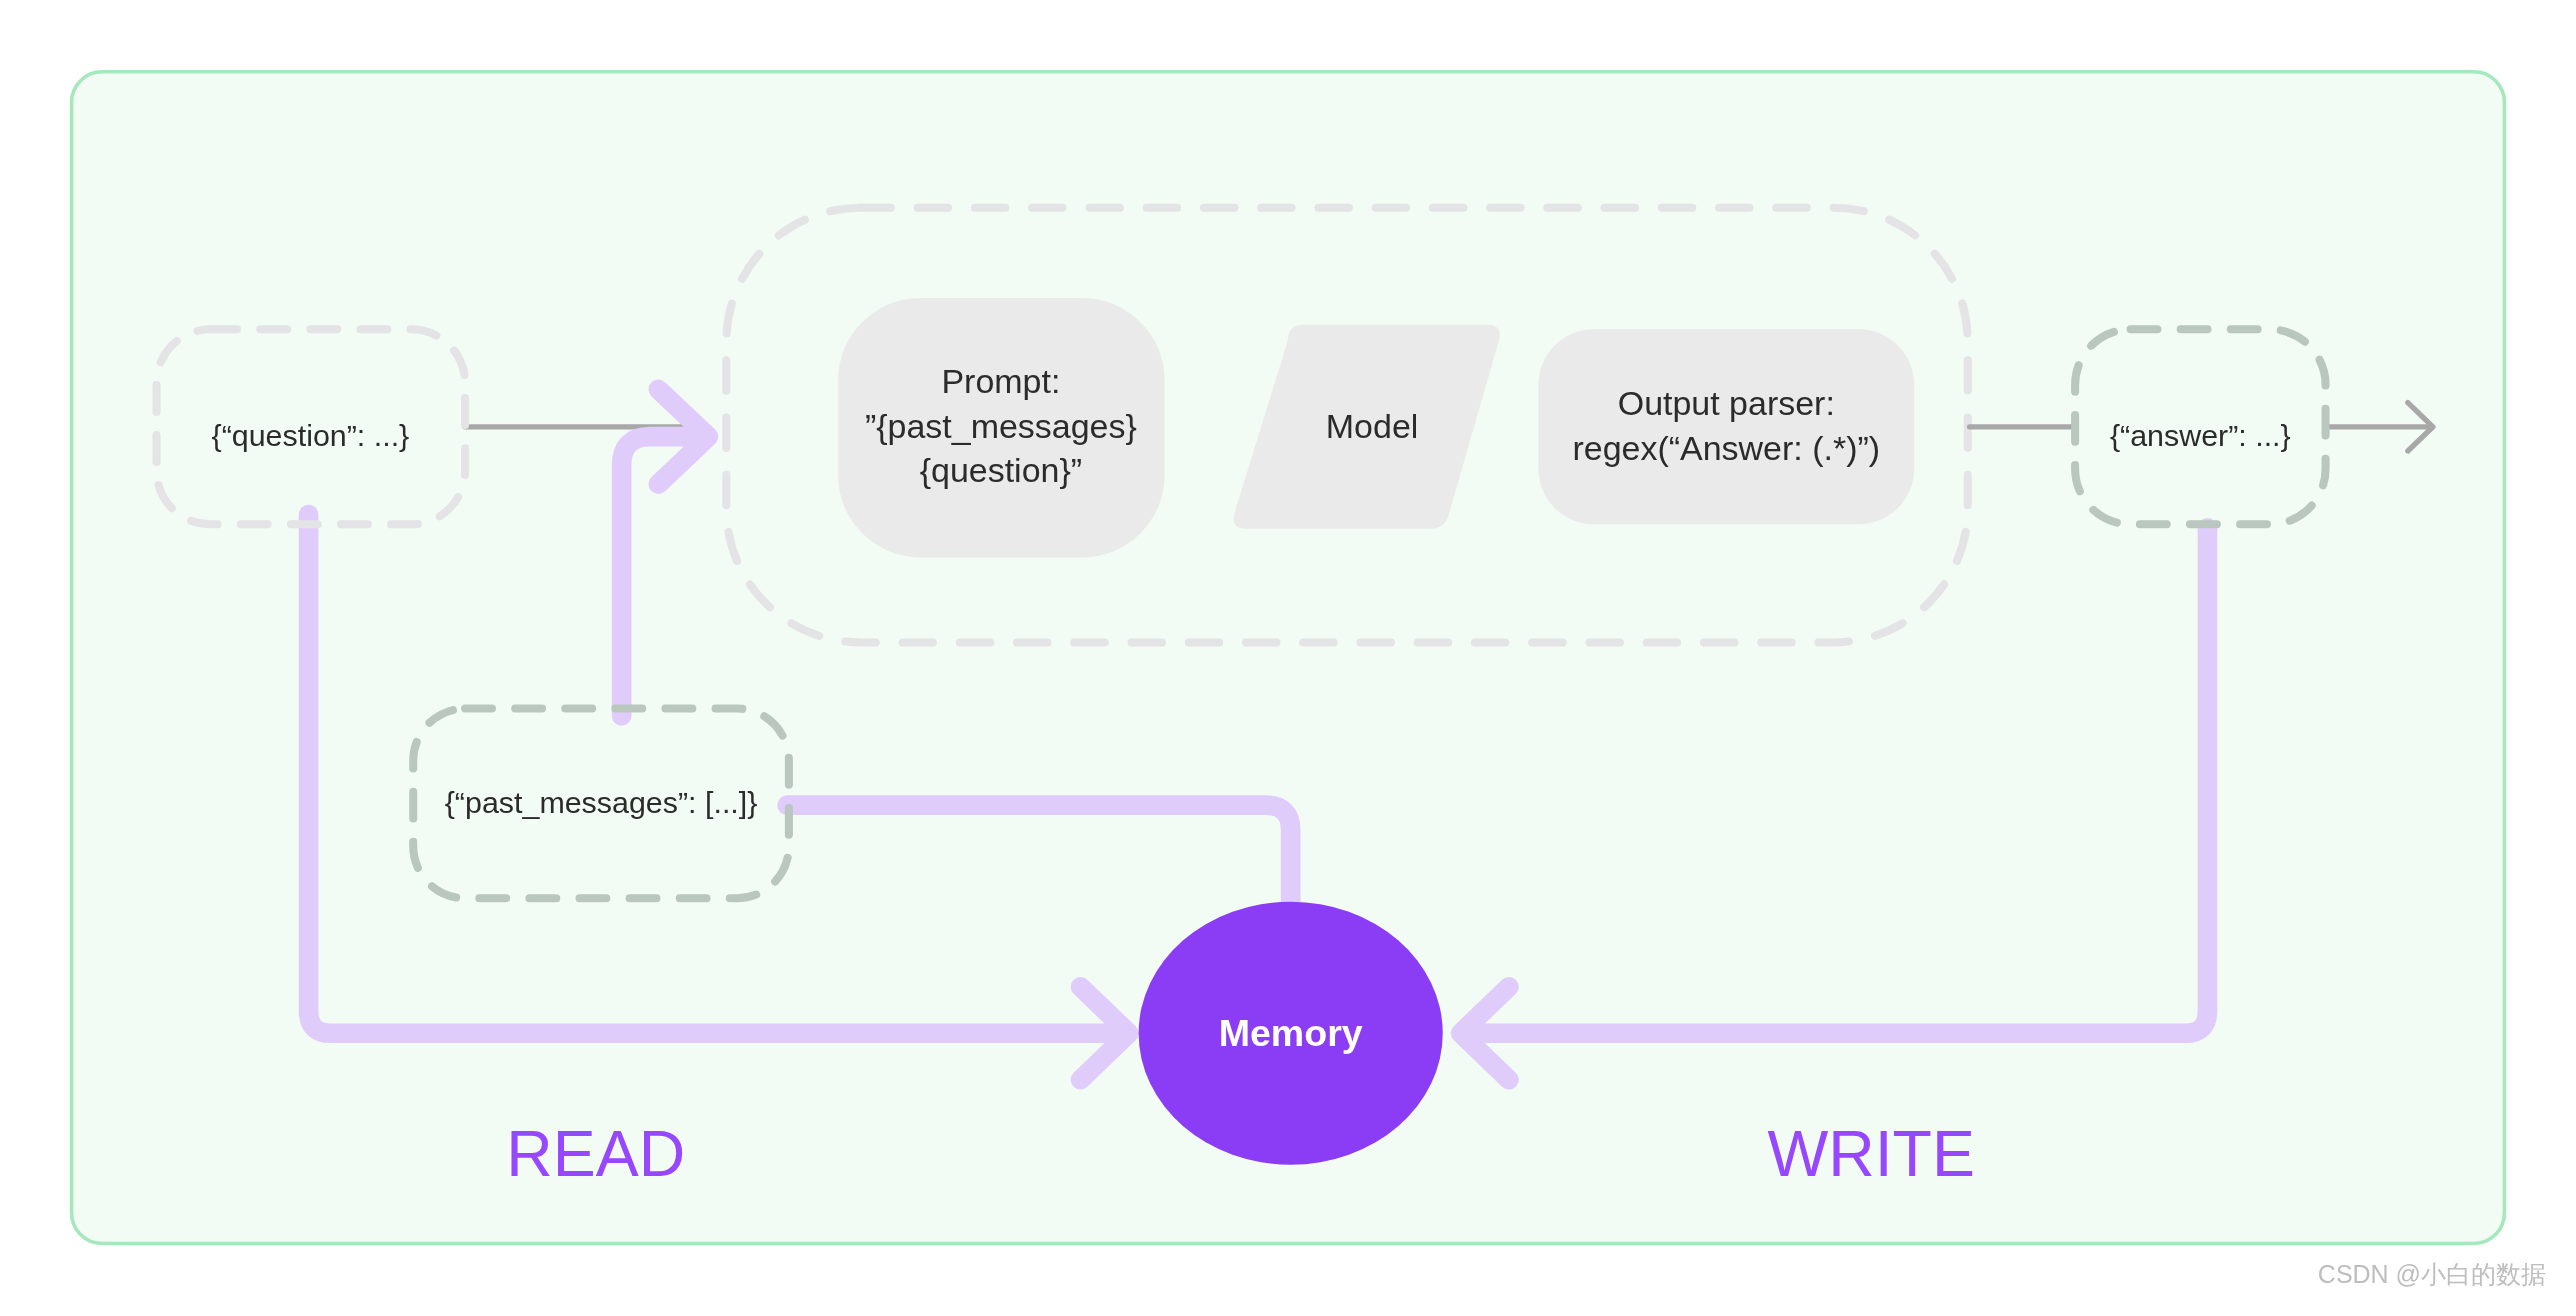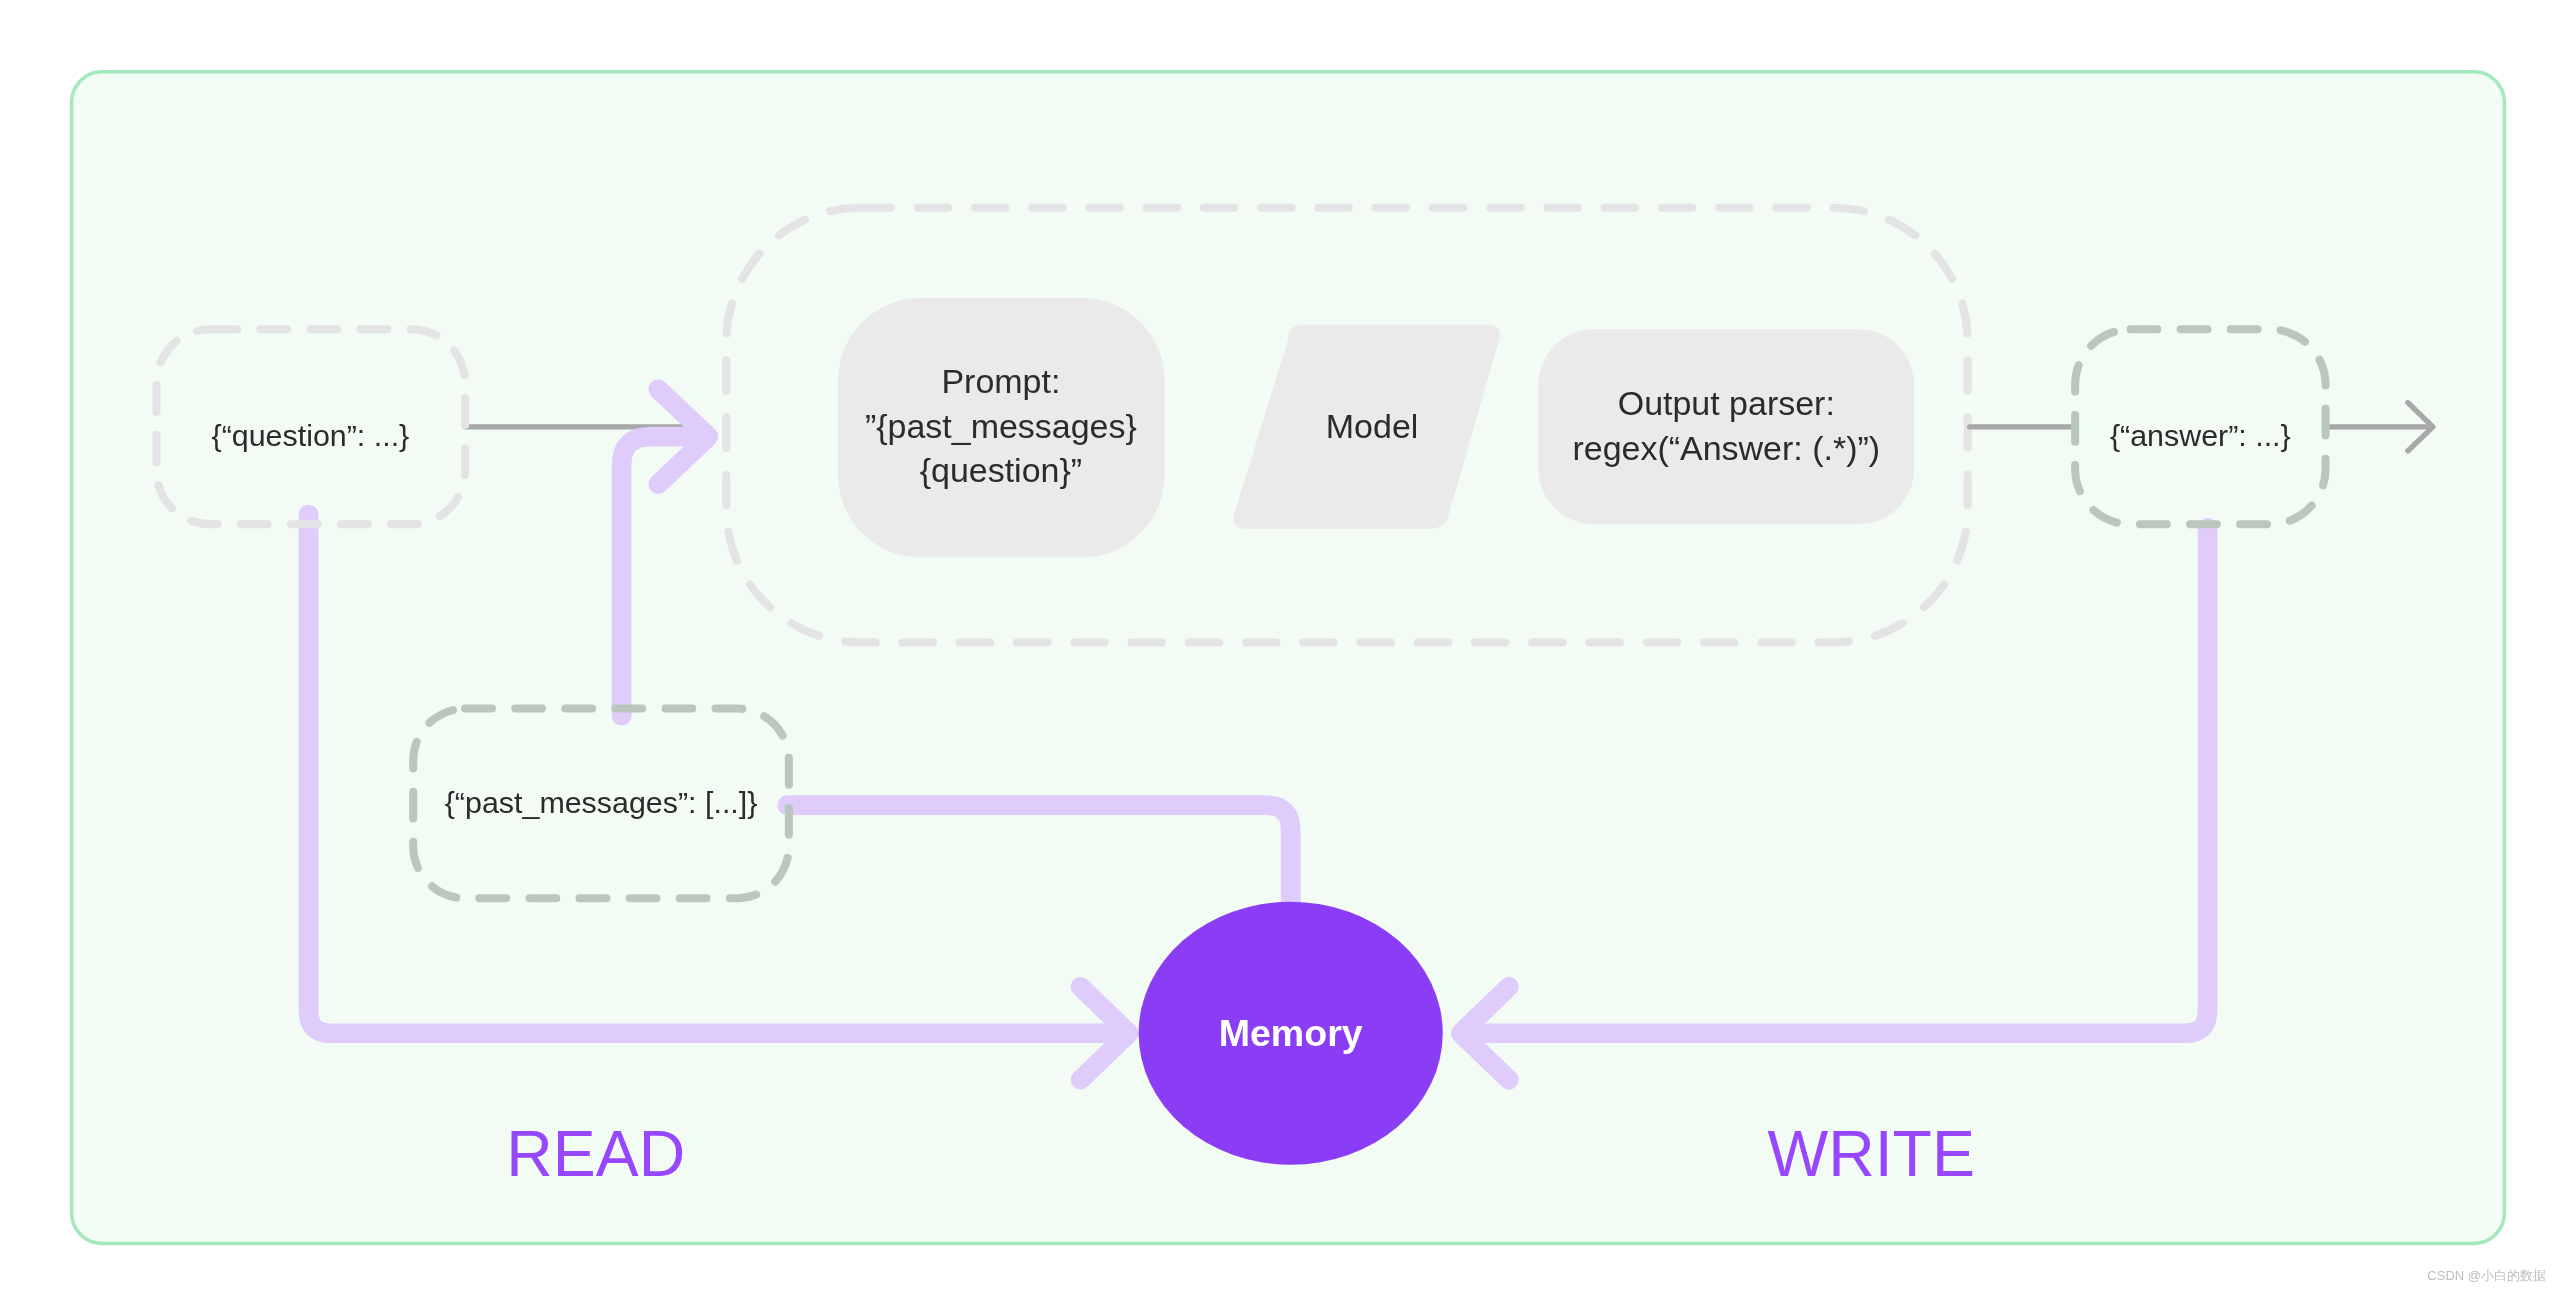--- a/index.html
+++ b/index.html
@@ -40,23 +40,23 @@
   }
   .rw-label {
     font-family: "Liberation Sans", sans-serif;
     fill: #9747FF;
     font-size: 72px;
     font-weight: normal;
   }
   .watermark {
     position: absolute;
     right: 30px;
-    bottom: 32px;
+    bottom: 26px;
     font-family: "Liberation Sans", sans-serif;
-    font-size: 13px;
+    font-size: 25px;
     color: #bdbdbd;
     white-space: nowrap;
     margin-top: 36px;
   }
 </style>
 </head>
 <body>
 
 <div id="page">
 

